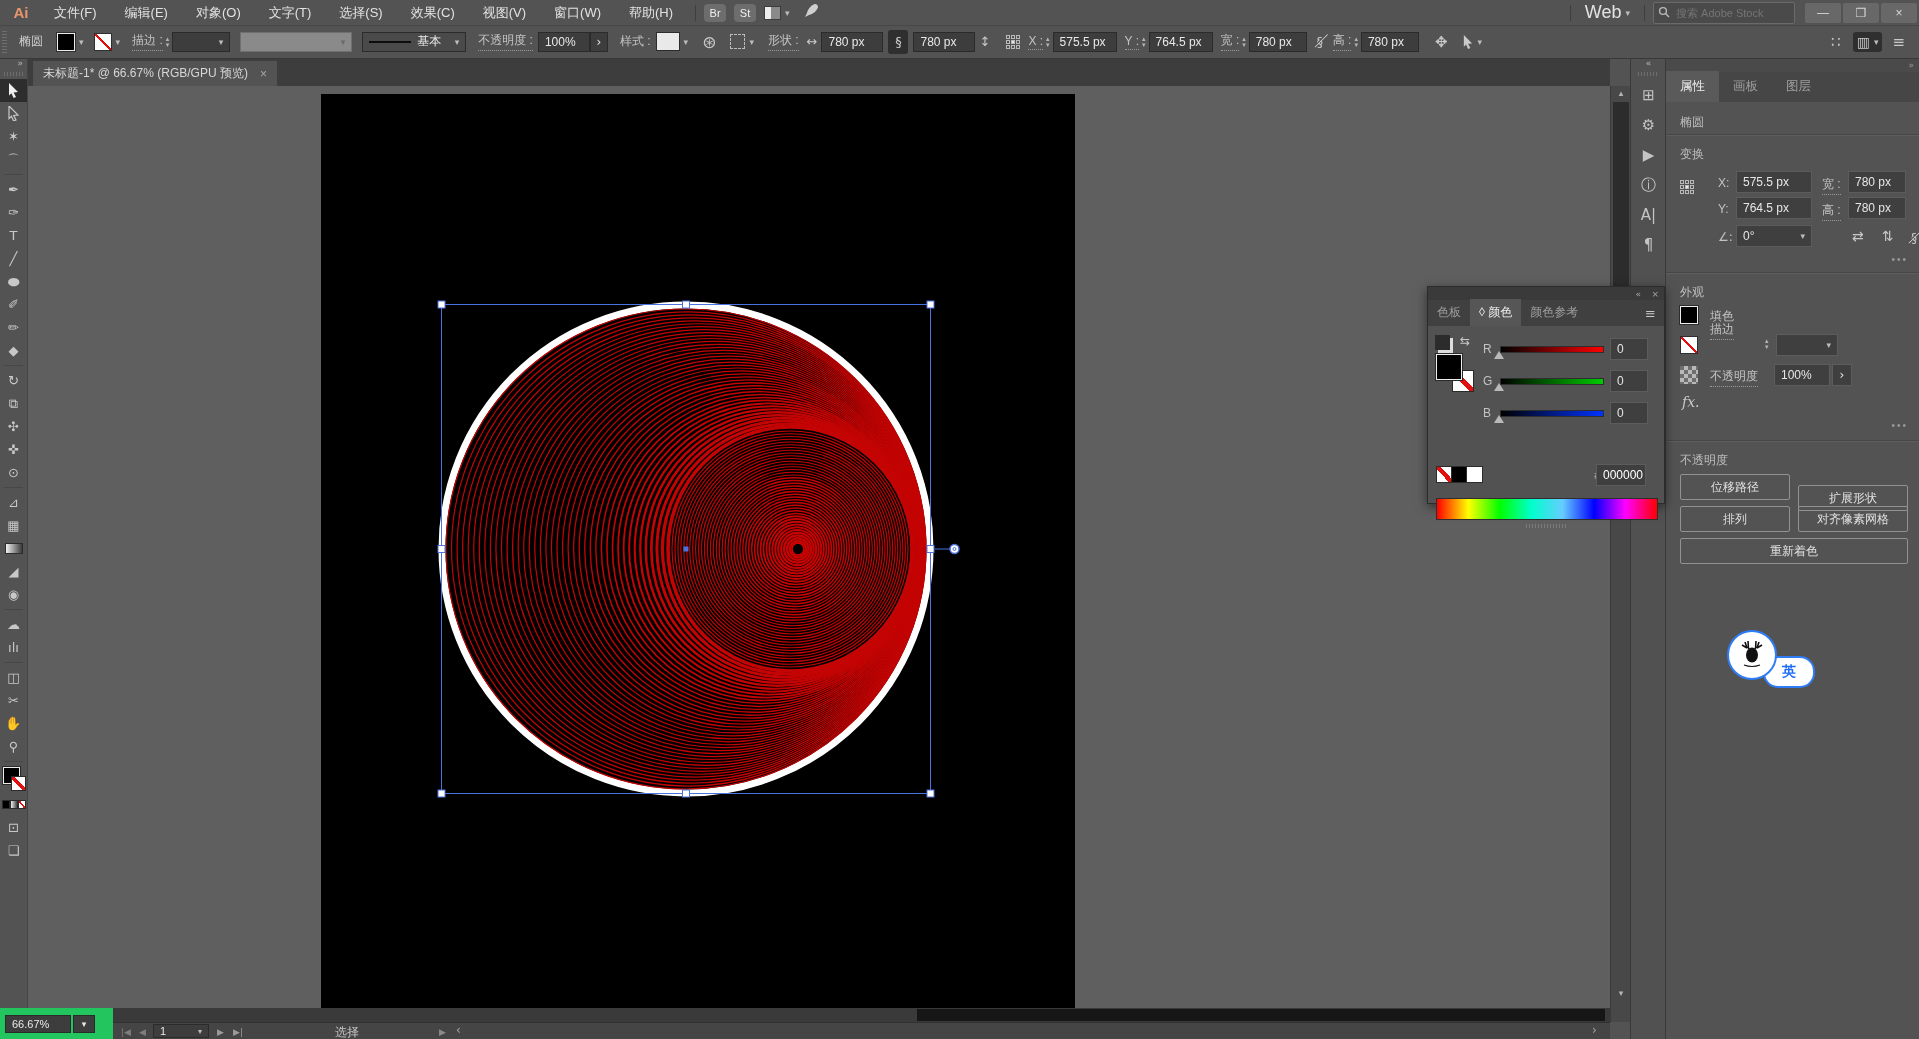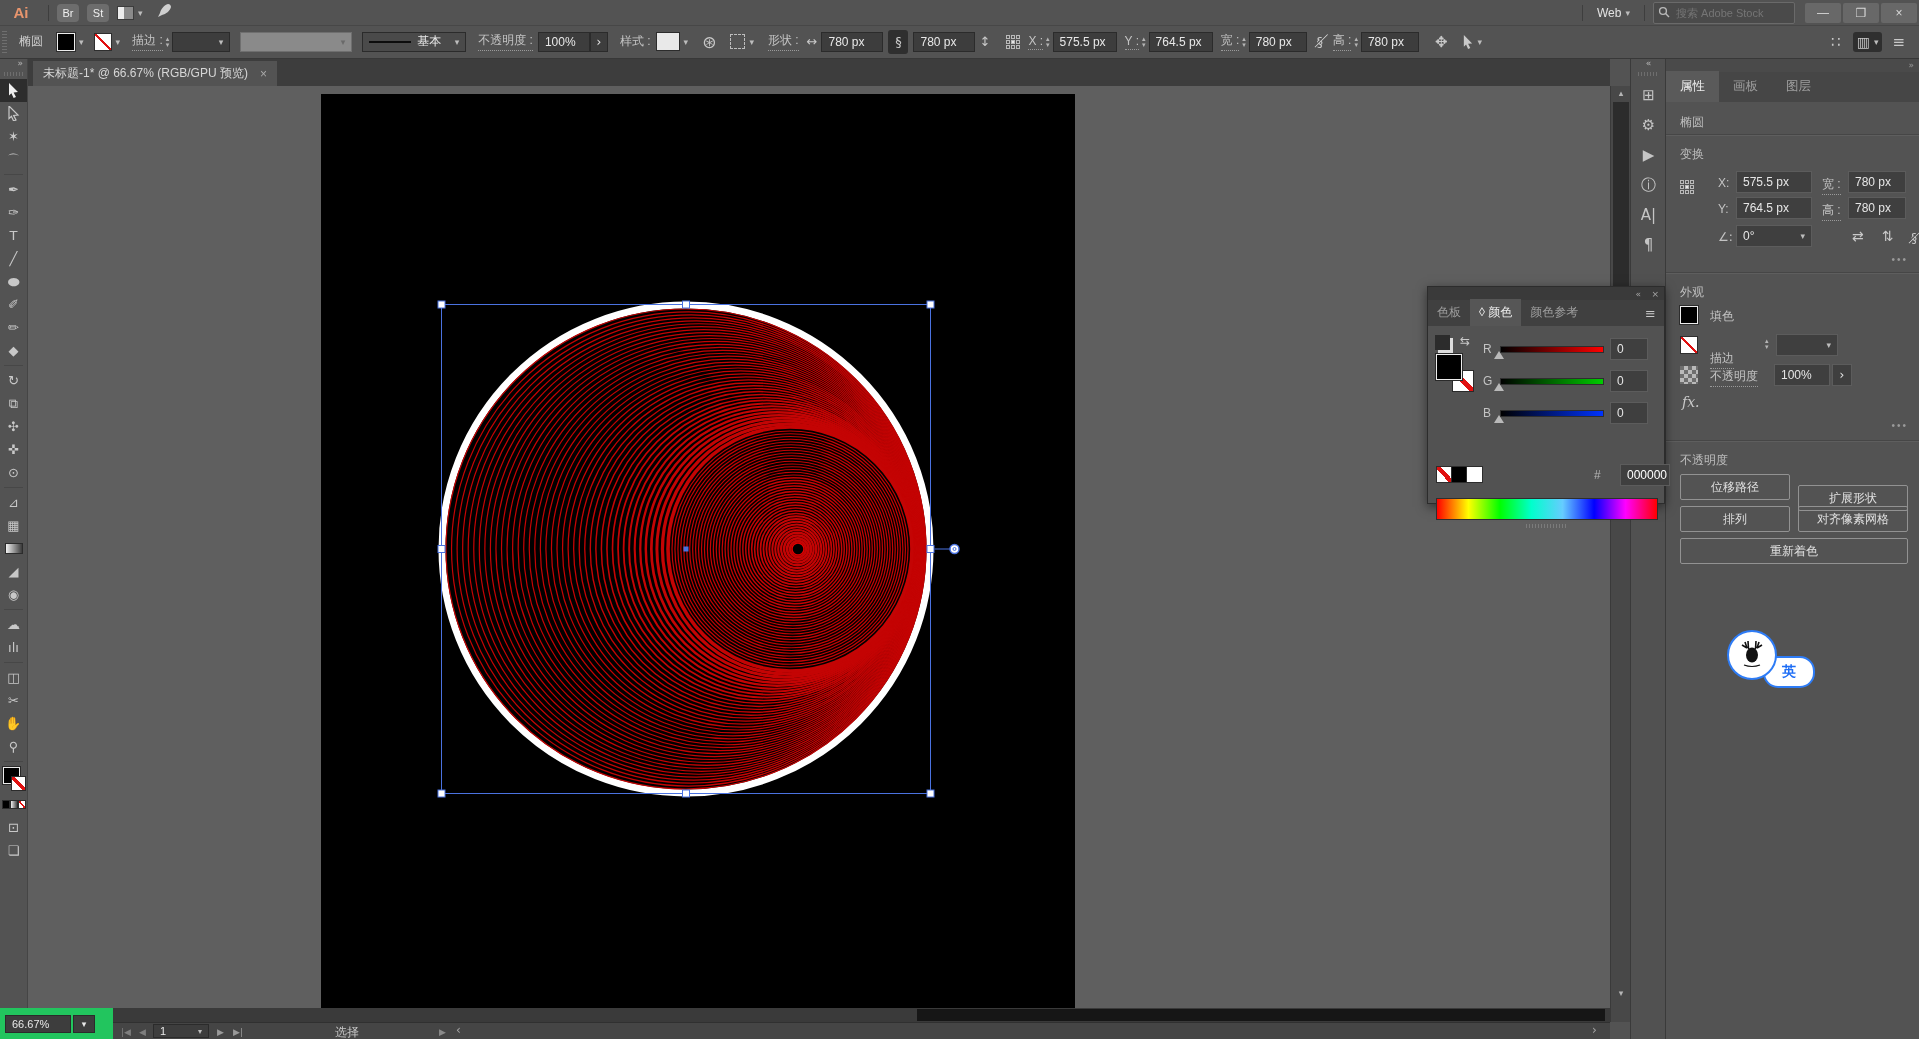--- a/index.html
+++ b/index.html
@@ -120,36 +120,47 @@
   #ime .pill{position:absolute;left:36px;top:26px;width:48px;height:28px;background:#fff;border:2px solid #2e7cf6;
     border-radius:15px;display:flex;align-items:center;justify-content:center;color:#1f6ef5;font-weight:bold;font-size:14px;}
   #ime .badge{position:absolute;left:0;top:0;width:46px;height:46px;border-radius:50%;background:#fff;
     border:2px solid #2e7cf6;display:flex;align-items:center;justify-content:center;}
 </style>
 </head>
 <body>
 
 <header id="menubar" class="abs row">
   <div class="applogo">Ai</div>
+  <nav id="menus" class="row">
+      <span class="menu-item">文件(F)</span>
+      <span class="menu-item">编辑(E)</span>
+      <span class="menu-item">对象(O)</span>
+      <span class="menu-item">文字(T)</span>
+      <span class="menu-item">选择(S)</span>
+      <span class="menu-item">效果(C)</span>
+      <span class="menu-item">视图(V)</span>
+      <span class="menu-item">窗口(W)</span>
+      <span class="menu-item">帮助(H)</span>
+    </nav>
   <div class="vdiv"></div>
   <div class="sqbtn">Br</div>
   <div class="sqbtn">St</div>
   <div class="row" style="margin-right:10px;">
     <span style="display:inline-block;width:15px;height:12px;background:linear-gradient(90deg,#ededed 0 6px,#8a8a8a 6px);border:1px solid #3c3c3c;"></span>
     <span class="chev g">▾</span>
   </div>
   <span style="margin-left:4px;">
     <svg width="15" height="15" viewBox="0 0 15 15">
         <path d="M11 1 C7 2 4 6 3 10 L5 12 C9 11 13 8 14 4 C14 2.5 13 1.2 11 1 Z M3 10 L1 14 L5 12 Z" fill="#cfcfcf"></path>
       </svg>
   </span>
   <div style="flex:1"></div>
   <div class="vdiv"></div>
   <div class="row" style="margin:0 6px;">
-    <span style="color:#e3e3e3;font-size:12px;">Web</span>
+    <span style="color:#e3e3e3;font-size:18px;">Web</span>
     <span class="chev g">▾</span>
   </div>
   <div class="vdiv"></div>
   <div id="searchbox">
     <span style="margin-right:4px;">
       <svg width="12" height="12" viewBox="0 0 12 12">
           <circle cx="5" cy="5" r="3.4" fill="none" stroke="#b9b9b9" stroke-width="1.4"></circle>
           <line x1="7.6" y1="7.6" x2="11" y2="11" stroke="#b9b9b9" stroke-width="1.4"></line>
         </svg>
     </span>
@@ -557,21 +568,21 @@
   </span>
   <span class="abs icon g" style="left:186px;top:170px;font-size:14px;">⇄</span>
   <span class="abs icon g" style="left:216px;top:170px;font-size:14px;">⇅</span>
   <span class="abs pmore" style="right:12px;top:196px;">•••</span>
   <div class="pdiv" style="top:214px;"></div>
 
   <div class="abs section-lbl" style="left:14px;top:226px;">外观</div>
   <span class="abs swatch-box sw-black" style="left:14px;top:248px;"></span>
   <span class="abs lbl" style="left:44px;top:250px;">填色</span>
   <span class="abs swatch-box sw-none" style="left:14px;top:278px;"></span>
-  <span class="abs lbl dotted" style="left:44px;top:292px;">描边</span>
+  <span class="abs lbl dotted" style="left:44px;top:263px;">描边</span>
   <span class="abs stepper g" style="left:96px;top:280px;">
       <span>▴</span>
       <span>▾</span>
     </span>
   <span class="pfield abs" style="left:110px;top:276px;width:62px;justify-content:flex-end;">
       <span class="chev g">▾</span>
     </span>
   <span class="abs swatch-box checker" style="left:14px;top:308px;"></span>
   <span class="abs lbl dotted" style="left:44px;top:310px;">不透明度</span>
   <span class="pfield abs" style="left:108px;top:306px;width:56px;">100%</span>
@@ -623,21 +634,21 @@
           <span class="sl">B</span>
           <div class="track" style="background: linear-gradient(90deg, rgb(0, 0, 0), rgb(0, 51, 255));"></div>
           <div class="thumb-tri"></div>
           <span class="pfield sval">0</span>
         </div>
       </div>
     <span class="abs" style="left:8px;top:140px;width:15px;height:15px;border:1px solid #2c2c2c;background:linear-gradient(to top right,#fff 40%,#e01010 40%,#e01010 60%,#fff 60%);"></span>
     <span class="abs" style="left:23px;top:140px;width:15px;height:15px;border:1px solid #2c2c2c;background:#000;"></span>
     <span class="abs" style="left:38px;top:140px;width:15px;height:15px;border:1px solid #2c2c2c;background:#fff;"></span>
     <span class="abs" style="left:166px;top:142px;color:#b5b5b5;font-size:12px;">#</span>
-    <span class="pfield abs" style="left:192px;top:138px;width:50px;color:#fff;">000000</span>
+    <span class="pfield abs" style="left:168px;top:138px;width:50px;color:#fff;">000000</span>
     <div id="spectrum"></div>
     <div class="abs" style="left:98px;top:198px;width:40px;height:4px;background:repeating-linear-gradient(to right,#7b7b7b 0 1px,rgba(0,0,0,0) 1px 3px);"></div>
   </div>
 </div>
 
 <div id="ime" class="abs">
   <div class="pill">
       <span>英</span>
     </div>
   <div class="badge">

